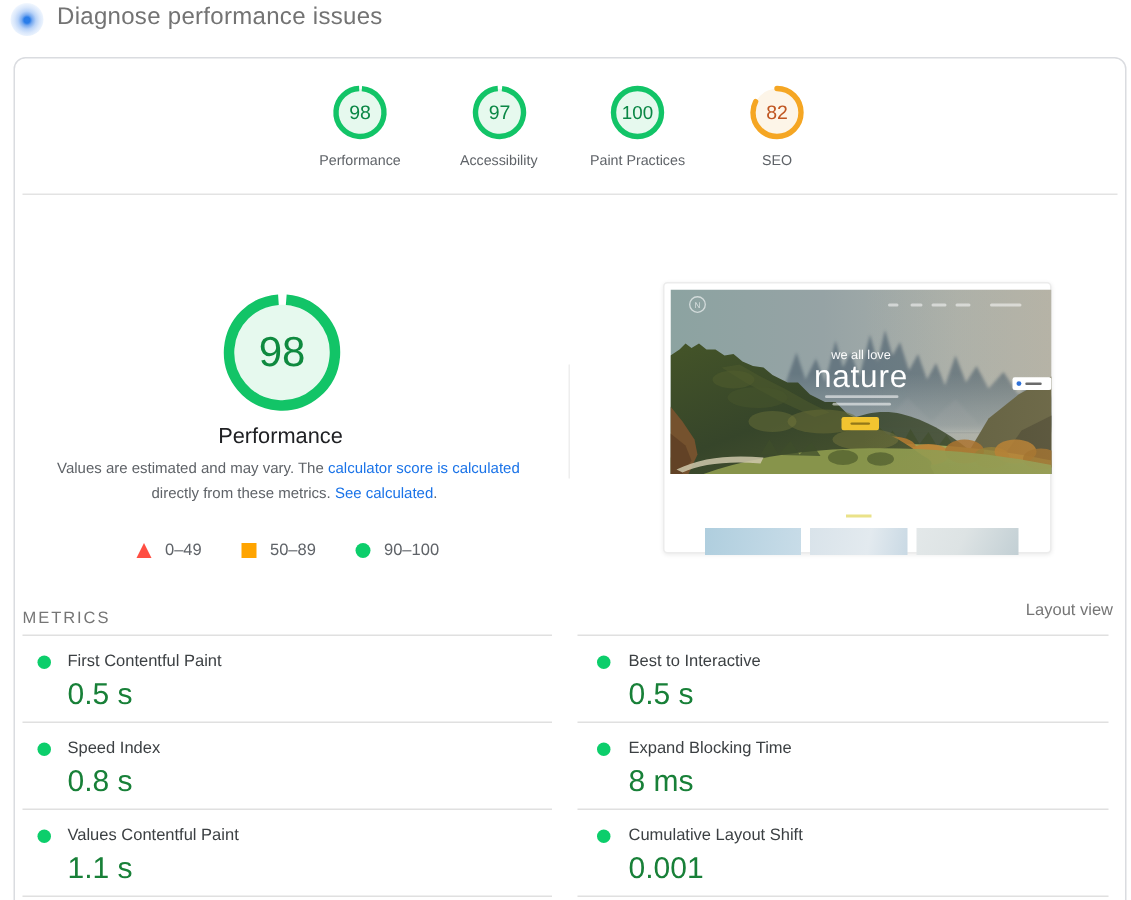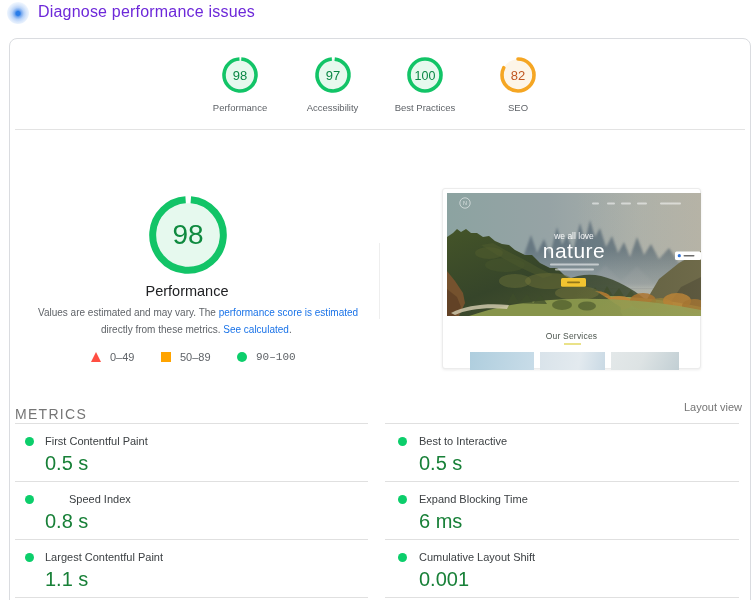--- a/index.html
+++ b/index.html
@@ -3,62 +3,62 @@
 <meta charset="utf-8">
 <style>
 * { margin:0; padding:0; box-sizing:border-box; }
 html,body { width:754px; height:600px; overflow:hidden; background:#fff;
   font-family:"Liberation Sans", sans-serif; position:relative; }
 .abs { position:absolute; }
 
 
 #hicon { left:7px; top:2px; width:22px; height:22px; border-radius:50%;
   background:radial-gradient(circle at 50% 52%, #2a7de9 0 2px, #77a9ef 3.5px, #b9d3f8 6px, #d9e7fb 8.5px, #eef5fe 11px, rgba(255,255,255,0) 12.5px); }
-#htitle { left:38px; top:3px; font-size:16px; font-weight:400; color:#6d28d9; letter-spacing:.2px; }
+#htitle { left:38px; top:3px; font-size:16px; font-weight:400; color:#737373; letter-spacing:.2px; }
 
 
 #card { left:9px; top:38px; width:742px; height:600px; background:#fff;
   border:1px solid #dadce0; border-radius:8px; }
 
 
 .sg { width:90px; text-align:center; }
 .sg svg { display:block; margin:0 auto; }
 .sg .lbl { font-size:9.5px; color:#5f6368; margin-top:7px; }
 
 #divider1 { left:15px; top:129px; width:730px; height:1px; background:#e3e3e3; }
 
 
 #bigwrap { left:145px; top:192px; width:86px; height:86px; }
 #bigscore { left:145px; top:192px; width:86px; height:86px; line-height:86px; text-align:center;
   font-size:28px; color:#0f8a3f; }
 #perfh { left:47px; top:283px; width:280px; text-align:center; font-size:14.5px; color:#202124; }
 .desc { text-align:center; font-size:10px; color:#5f6368; }
 .desc a { color:#1a73e8; text-decoration:none; }
 #legend { left:82px; top:351px; width:230px; font-size:11px; color:#5f6368; }
-#legend .item { position:absolute; top:0; display:flex; align-items:center; }
+#legend .item { position:absolute; top:10px; display:flex; align-items:center; }
 .tri { width:0; height:0; border-left:5.5px solid transparent; border-right:5.5px solid transparent;
   border-bottom:10.5px solid #ff4e42; margin-right:9px; }
 .sq { width:10px; height:10px; background:#ffa400; margin-right:9px; }
 .ci { width:10px; height:10px; border-radius:50%; background:#0cce6b; margin-right:9px; }
 #vdiv { left:379px; top:243px; width:1px; height:76px; background:#eeeeee; }
 
 
 #thumb { left:442px; top:188px; width:259px; height:181px; background:#fff;
   border:1px solid #ececec; border-radius:3px; box-shadow:0 1px 3px rgba(0,0,0,.08); }
 #thumb svg.hero { position:absolute; left:4px; top:4px; }
 #oursvc { position:absolute; left:0; top:142px; width:100%; text-align:center;
   font-size:8.5px; color:#4d564f; letter-spacing:.2px; }
 #svcline { position:absolute; left:121px; top:154px; width:17px; height:2px; background:#eae289; }
 .srect { position:absolute; top:163px; height:18px; }
 #sr1 { left:27px; width:64px; background:linear-gradient(100deg,#afcede 0%,#c8dce8 100%); }
 #sr2 { left:97px; width:65px; background:linear-gradient(100deg,#d9e3ea 0%,#e3eaef 60%,#c9d9e4 100%); }
 #sr3 { left:168px; width:68px; background:linear-gradient(115deg,#e3e8e9 0%,#dde3e4 45%,#c2cfd4 100%); }
 
 
-#mhdr { left:15px; top:406px; font-size:14px; letter-spacing:1.3px; color:#757575; }
+#mhdr { left:15px; top:406px; font-size:11px; letter-spacing:1.3px; color:#757575; }
 #expand { top:401px; right:12px; font-size:11px; color:#757575; }
 .mrow { border-top:1px solid #e0e0e0; }
 .mdot { width:9px; height:9px; border-radius:50%; background:#0cce6b; }
 .mlabel { font-size:11px; color:#3c4043; }
 .mvalue { font-size:20px; color:#188038; }
 </style>
 </head>
 <body>
 <div class="abs" id="hicon"></div>
 <div class="abs" id="htitle">Diagnose performance issues</div>
@@ -79,45 +79,45 @@
     <text x="20" y="24.6" text-anchor="middle" font-size="13" font-weight="500" fill="#0a8745">97</text>
   </svg>
   <div class="lbl">Accessibility</div>
 </div>
 <div class="abs sg" style="left:380px; top:55px;">
   <svg width="40" height="40" viewBox="0 0 40 40">
     <circle cx="20" cy="20" r="15.8" fill="#e6f9ee"></circle>
     <circle cx="20" cy="20" r="16" fill="none" stroke="#12c467" stroke-width="3.6"></circle>
     <text x="20" y="24.6" text-anchor="middle" font-size="12.5" font-weight="500" fill="#0a8745">100</text>
   </svg>
-  <div class="lbl">Best Practices</div>
+  <div class="lbl">Paint Practices</div>
 </div>
 <div class="abs sg" style="left:473px; top:55px;">
   <svg width="40" height="40" viewBox="0 0 40 40">
     <circle cx="20" cy="20" r="15.8" fill="#fdf5e8"></circle>
     <circle cx="20" cy="20" r="16" fill="none" stroke="#f5a623" stroke-width="3.6" stroke-dasharray="82.43 100.53" stroke-linecap="round" transform="rotate(-90 20 20)"></circle>
     <text x="20" y="24.6" text-anchor="middle" font-size="13" font-weight="500" fill="#c05621">82</text>
   </svg>
   <div class="lbl">SEO</div>
 </div>
 
 <div class="abs" id="divider1"></div>
 
 <svg class="abs" id="bigwrap" width="86" height="86" viewBox="0 0 86 86">
   <circle cx="43" cy="43" r="31.8" fill="#e6f9ee"></circle>
   <circle cx="43" cy="43" r="35.3" fill="none" stroke="#12c467" stroke-width="7" stroke-dasharray="216.2 221.8" transform="rotate(-85.4 43 43)"></circle>
 </svg>
 <div class="abs" id="bigscore">98</div>
 <div class="abs" id="perfh">Performance</div>
-<div class="abs desc" style="left:38px; top:307px; white-space:nowrap;">Values are estimated and may vary. The <a>performance score is estimated</a></div>
+<div class="abs desc" style="left:38px; top:307px; white-space:nowrap;">Values are estimated and may vary. The <a>calculator score is calculated</a></div>
 <div class="abs desc" style="left:101px; top:324px; white-space:nowrap;">directly from these metrics. <a>See calculated</a>.</div>
 <div class="abs" id="legend">
   <div class="item" style="left:9px;"><div class="tri"></div>0–49</div>
   <div class="item" style="left:79px;"><div class="sq"></div>50–89</div>
-  <div class="item" style="left:155px;font-family:Liberation Mono, monospace;"><div class="ci"></div>90–100</div>
+  <div class="item" style="left:155px;"><div class="ci"></div>90–100</div>
 </div>
 <div class="abs" id="vdiv"></div>
 
 <div class="abs" id="thumb">
   <svg class="hero" width="254" height="123" viewBox="0 0 254 123">
     <defs>
       <linearGradient id="sky" x1="0" y1="0" x2="1" y2="0">
         <stop offset="0" stop-color="#8ca3a1"></stop>
         <stop offset="0.4" stop-color="#96a3a5"></stop>
         <stop offset="0.75" stop-color="#aab0ab"></stop>
@@ -201,21 +201,20 @@
       <rect x="103" y="70.5" width="49" height="1.9" rx="0.95"></rect>
       <rect x="108" y="75.5" width="39" height="1.9" rx="0.95"></rect>
     </g>
     <rect x="114" y="85" width="25" height="8.8" rx="1.5" fill="#f2c430"></rect>
     <rect x="120" y="88.6" width="13" height="1.6" rx="0.8" fill="#836a15" opacity="0.85"></rect>
 
     <rect x="228" y="58.5" width="26" height="8.5" rx="1.5" fill="#ffffff"></rect>
     <circle cx="232.3" cy="62.7" r="1.6" fill="#2f72d9"></circle>
     <rect x="236.5" y="62" width="11" height="1.6" rx="0.8" fill="#6b6b6b"></rect>
   </svg>
-  <div id="oursvc">Our Services</div>
   <div id="svcline"></div>
   <div class="srect" id="sr1"></div>
   <div class="srect" id="sr2"></div>
   <div class="srect" id="sr3"></div>
 </div>
 
 <div class="abs" id="mhdr">METRICS</div>
 <div class="abs" id="expand">Layout view</div>
 
 <div class="abs mrow" style="left:15px; top:423px; width:353px; height:58px;"></div>
@@ -228,24 +227,24 @@
 <div class="abs mrow" style="left:385px; top:597px; width:354px; height:3px;"></div>
 
 <div class="abs mdot" style="left:25px; top:437px;"></div>
 <div class="abs mlabel" style="left:45px; top:435px;">First Contentful Paint</div>
 <div class="abs mvalue" style="left:45px; top:452px;">0.5 s</div>
 <div class="abs mdot" style="left:398px; top:437px;"></div>
 <div class="abs mlabel" style="left:419px; top:435px;">Best to Interactive</div>
 <div class="abs mvalue" style="left:419px; top:452px;">0.5 s</div>
 
 <div class="abs mdot" style="left:25px; top:495px;"></div>
-<div class="abs mlabel" style="left:45px; top:493px;margin-left:24px;">Speed Index</div>
+<div class="abs mlabel" style="left:45px; top:493px;">Speed Index</div>
 <div class="abs mvalue" style="left:45px; top:510px;">0.8 s</div>
 <div class="abs mdot" style="left:398px; top:495px;"></div>
 <div class="abs mlabel" style="left:419px; top:493px;">Expand Blocking Time</div>
-<div class="abs mvalue" style="left:419px; top:510px;">6 ms</div>
+<div class="abs mvalue" style="left:419px; top:510px;">8 ms</div>
 
 <div class="abs mdot" style="left:25px; top:553px;"></div>
-<div class="abs mlabel" style="left:45px; top:551px;">Largest Contentful Paint</div>
+<div class="abs mlabel" style="left:45px; top:551px;">Values Contentful Paint</div>
 <div class="abs mvalue" style="left:45px; top:568px;">1.1 s</div>
 <div class="abs mdot" style="left:398px; top:553px;"></div>
 <div class="abs mlabel" style="left:419px; top:551px;">Cumulative Layout Shift</div>
 <div class="abs mvalue" style="left:419px; top:568px;">0.001</div>
 
 </body></html>

